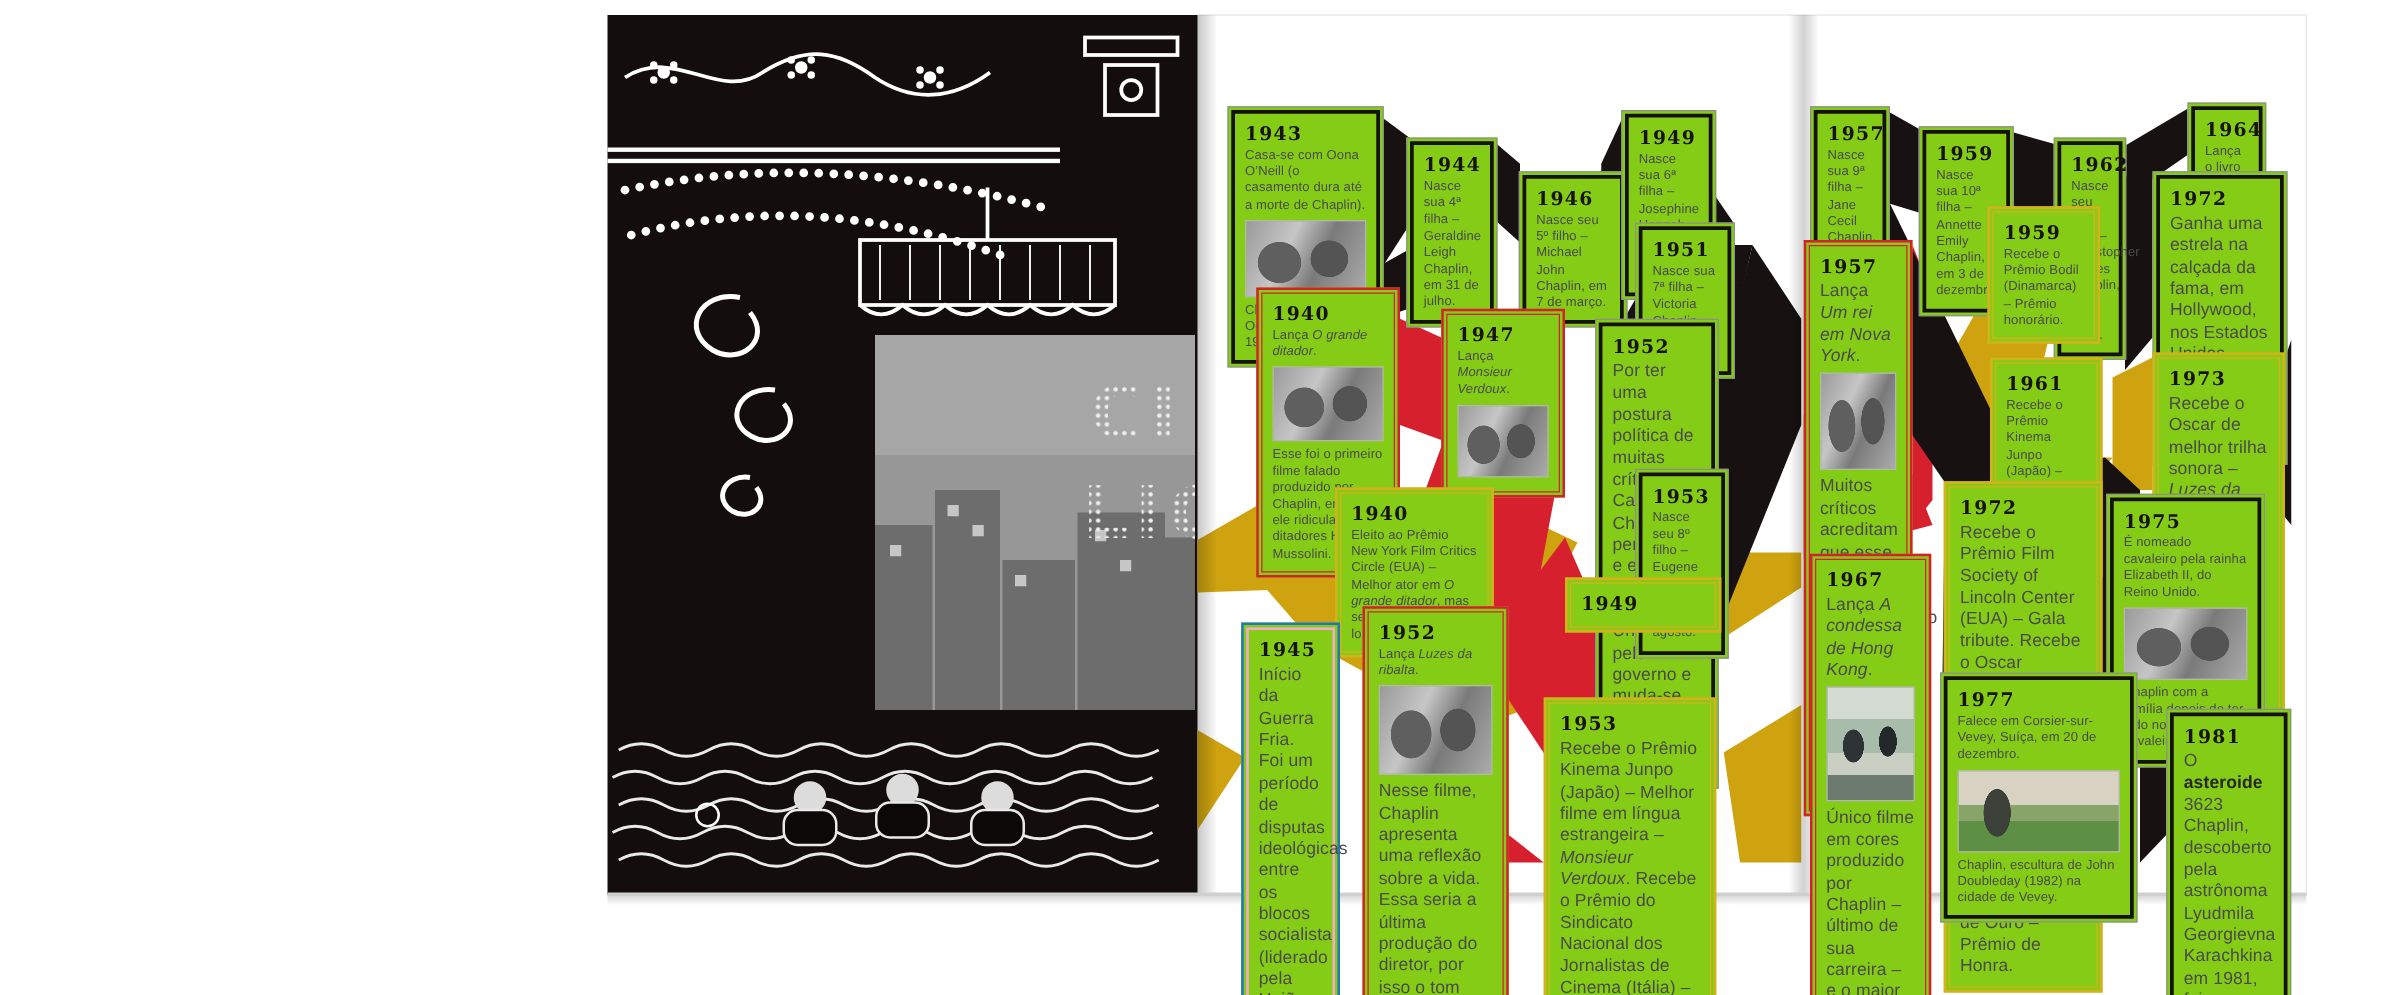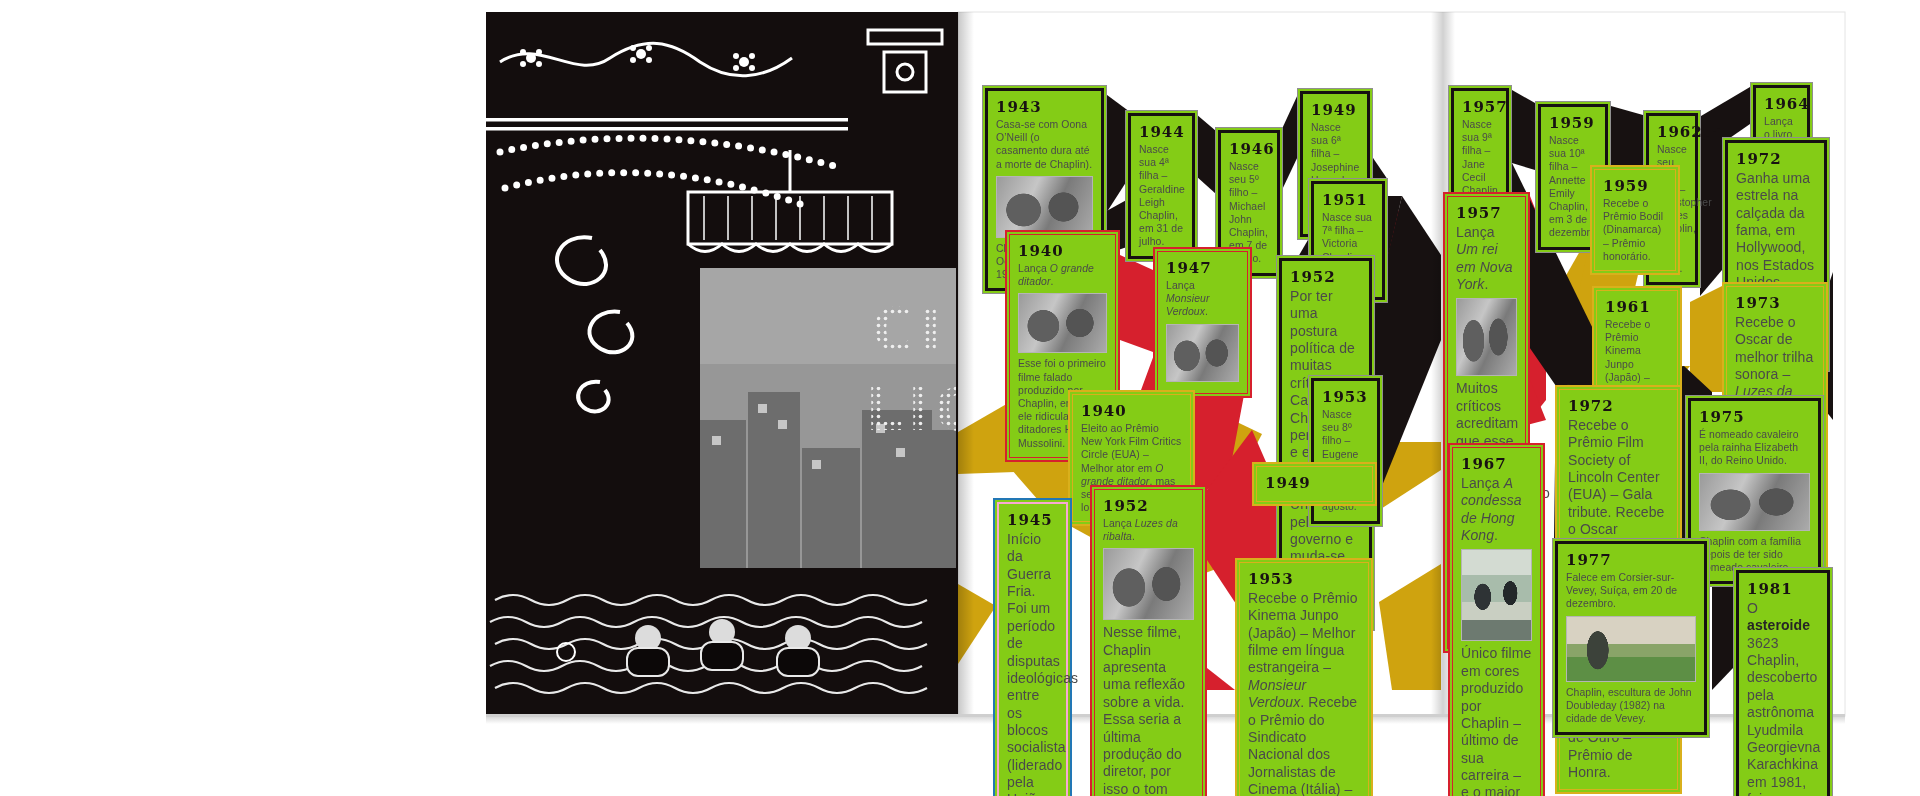--- a/index.html
+++ b/index.html
@@ -245,21 +245,21 @@
   </div>
 </div>
 
 <div class="box t-black" style="left:1125px;top:110px;width:73px">
   <div class="bi">
         <div class="year">1944</div>
   <div class="txt">Nasce sua 4ª filha – Geraldine Leigh Chaplin, em 31 de julho.</div>
       </div>
 </div>
 
-<div class="box t-black" style="left:1215px;top:127px;width:68px">
+<div class="box t-black" style="left:1215px;top:137px;width:87px">
   <div class="bi">
         <div class="year">1946</div>
   <div class="txt">Nasce seu 5º filho – Michael John Chaplin, em 7 de março.</div>
       </div>
 </div>
 
 <div class="box t-black" style="left:1297px;top:88px;width:76px">
   <div class="bi">
         <div class="year">1949</div>
   <div class="txt">Nasce sua 6ª filha – Josephine Hannah Chaplin, em 28 de março.</div>
@@ -406,21 +406,21 @@
       </div>
 </div>
 
 <div class="box t-yellow sm" style="left:1722px;top:282px;width:106px">
   <div class="bi">
         <div class="year">1973</div>
   <div class="txt">Recebe o Oscar de melhor trilha sonora – <i>Luzes da ribalta</i>. O filme, que foi lançado em vários países em 1952, só estreou nos Estados Unidos em 1973.</div>
       </div>
 </div>
 
-<div class="box t-black" style="left:1685px;top:395px;width:139px">
+<div class="box t-black" style="left:1685px;top:395px;width:127px">
   <div class="bi">
         <div class="year">1975</div>
   <div class="txt">É nomeado cavaleiro pela rainha Elizabeth II, do Reino Unido.</div>
   <div class="ph ph-gray" style="height:58px"></div>
   <div class="cap">Chaplin com a família depois de ter sido nomeado cavaleiro.</div>
       </div>
 </div>
 
 <div class="box t-red sm" style="left:1448px;top:443px;width:97px">
   <div class="bi">

